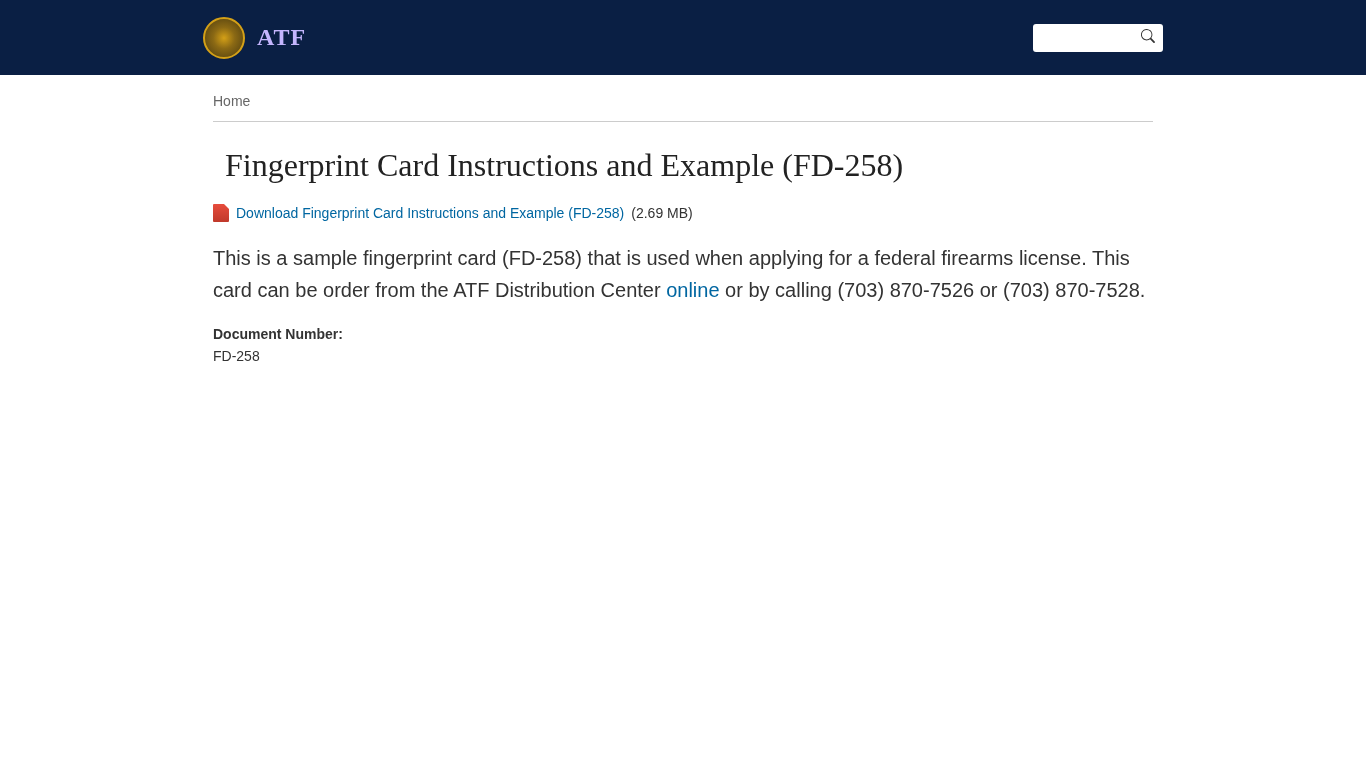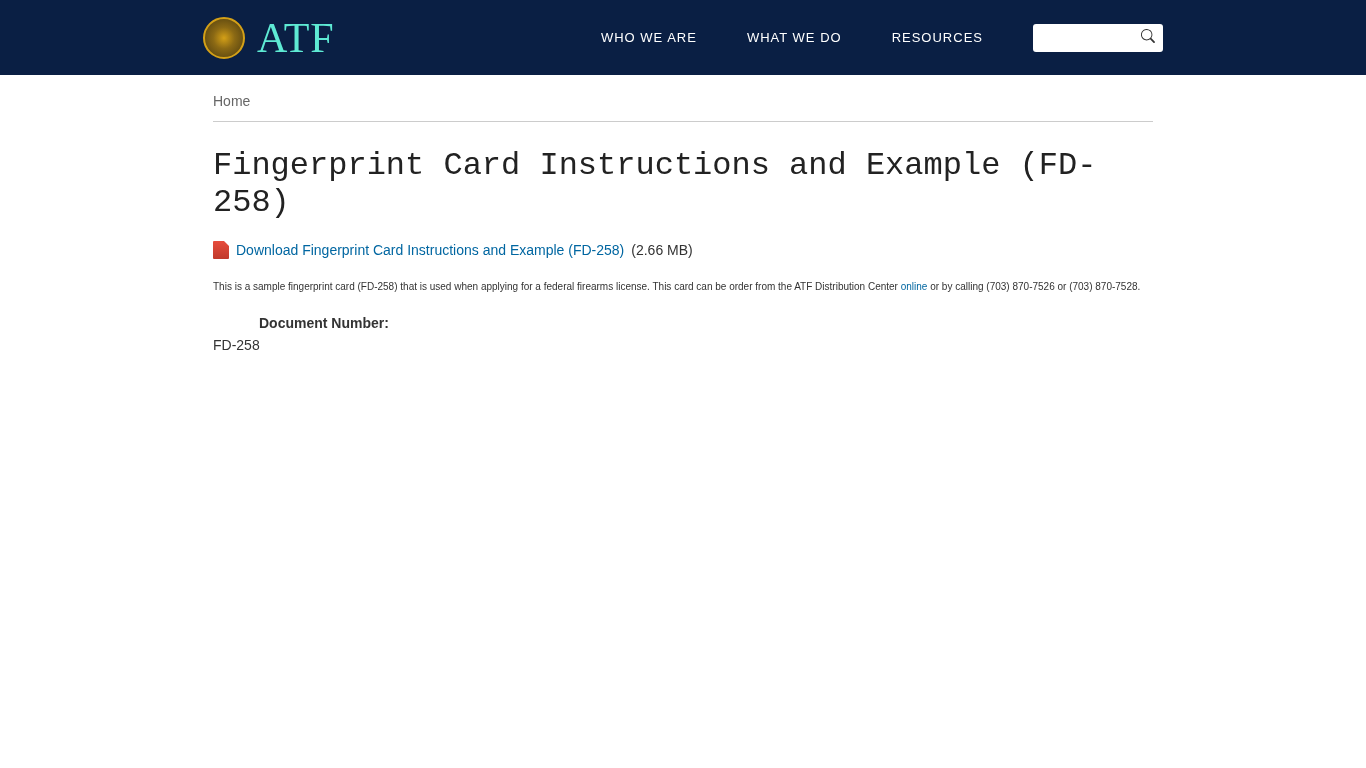--- a/index.html
+++ b/index.html
@@ -28,23 +28,23 @@
     .seal {
       width: 42px;
       height: 42px;
       border-radius: 50%;
       background: radial-gradient(circle, #d4a017 0%, #8b6914 40%, #4a3a0f 100%);
       border: 2px solid #d4a017;
       flex-shrink: 0;
     }
     .atf-text {
       font-family: Georgia, 'Times New Roman', serif;
-      font-size: 42px;
-      color: #5eead4;
-      font-weight: normal;
+      font-size: 24px;
+      color: #c4b5fd;
+      font-weight: bold;
       letter-spacing: 1px;
     }
     .bureau-text {
       font-family: Georgia, 'Times New Roman', serif;
       font-size: 14px;
       color: #fff;
       line-height: 1.4;
     }
     .nav-search {
       display: flex;
@@ -92,25 +92,25 @@
     .breadcrumb {
       padding: 12px 0;
       border-bottom: 1px solid #ccc;
       font-size: 14px;
     }
     .breadcrumb a {
       color: #666;
       text-decoration: none;
     }
     .page-title {
-      font-family: Liberation Mono, monospace;
+      font-family: Liberation Serif, serif;
       font-size: 32px;
       font-weight: normal;
       color: #222;
-      margin: 25px 0 20px;
+      margin: 25px 12px 20px;
     }
     .download-row {
       display: flex;
       align-items: center;
       gap: 7px;
       margin-bottom: 20px;
       font-size: 14px;
     }
     .pdf-icon {
       width: 16px;
@@ -130,56 +130,50 @@
       height: 5px;
       background: #fff;
       clip-path: polygon(0 0, 100% 100%, 100% 0);
     }
     .download-link {
       color: #0066a1;
       text-decoration: none;
     }
     .file-size { color: #333; }
     .description {
-      font-size: 10px;
+      font-size: 20px;
       line-height: 1.6;
       color: #333;
       margin-bottom: 20px;
     }
     .inline-link {
       color: #0066a1;
       text-decoration: none;
     }
     .doc-label {
       font-weight: bold;
       font-size: 14px;
       color: #333;
-      margin-left: 46px;
     }
     .doc-value {
       font-size: 14px;
       color: #333;
       margin-top: 6px;
     }
   </style>
 </head>
 <body>
 
 <header class="header">
   <div class="header-inner">
     <div class="logo-group">
       <div class="seal"></div>
       <div class="atf-text">ATF</div>
     </div>
     <div class="nav-search">
-      <nav class="nav">
-        <a class="nav-item">WHO WE ARE</a>
-        <a class="nav-item">WHAT WE DO</a>
-        <a class="nav-item">RESOURCES</a>
-      </nav>
       <div class="search-box">
         <input class="search-input" type="text" style="">
         <span class="search-icon">
           <svg width="14" height="14" viewBox="0 0 16 16" fill="currentColor">
               <path d="M11.742 10.344a6.5 6.5 0 1 0-1.397 1.398l3.85 3.85a1 1 0 0 0 1.415-1.414l-3.85-3.85zM12 6.5a5.5 5.5 0 1 1-11 0 5.5 5.5 0 0 1 11 0z"></path>
             </svg>
         </span>
       </div>
     </div>
   </div>
@@ -188,21 +182,21 @@
 <div class="content-wrap">
   <div class="breadcrumb">
     <a>Home</a>
   </div>
 
   <h1 class="page-title">Fingerprint Card Instructions and Example (FD-258)</h1>
 
   <div class="download-row">
     <span class="pdf-icon"></span>
     <a class="download-link">Download Fingerprint Card Instructions and Example (FD-258)</a>
-    <span class="file-size">(2.66 MB)</span>
+    <span class="file-size">(2.69 MB)</span>
   </div>
 
   <p class="description">
     <span>This is a sample fingerprint card (FD-258) that is used when applying for a federal firearms license. This card can be order from the ATF Distribution Center </span><a class="inline-link">online</a><span> or by calling (703) 870-7526 or (703) 870-7528.</span>
   </p>
 
   <div>
     <div class="doc-label">Document Number:</div>
     <div class="doc-value">FD-258</div>
   </div>

